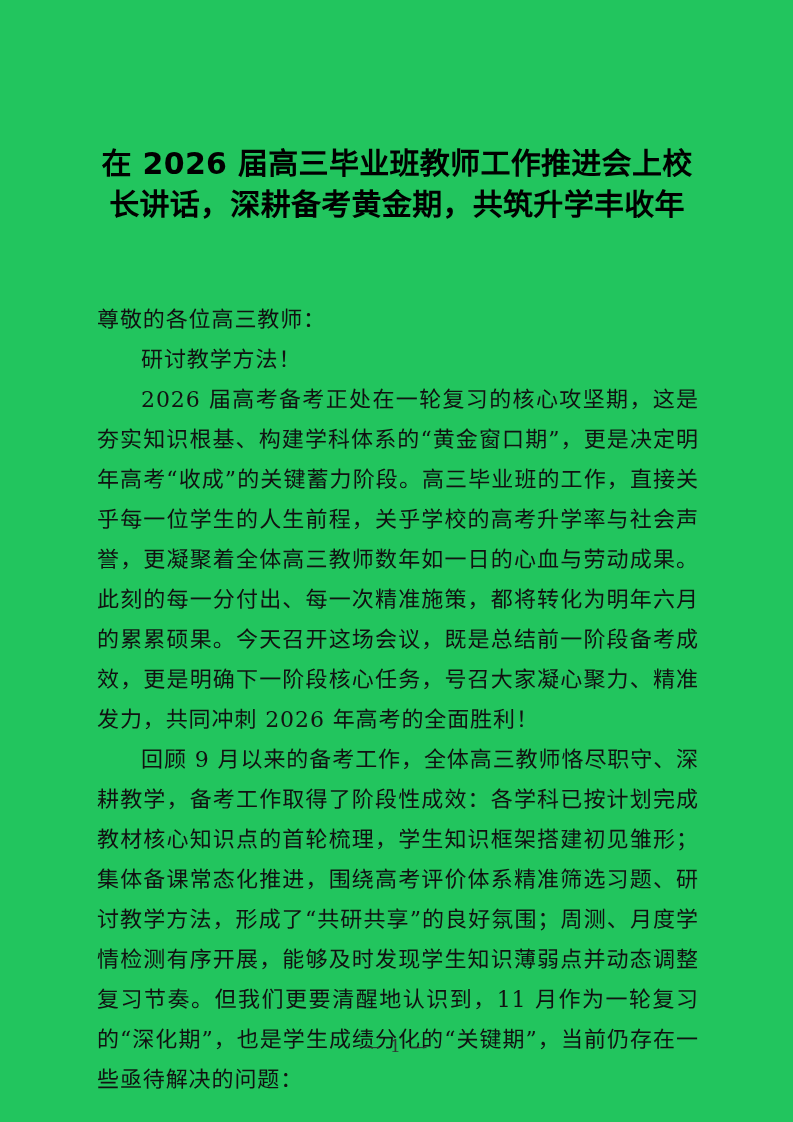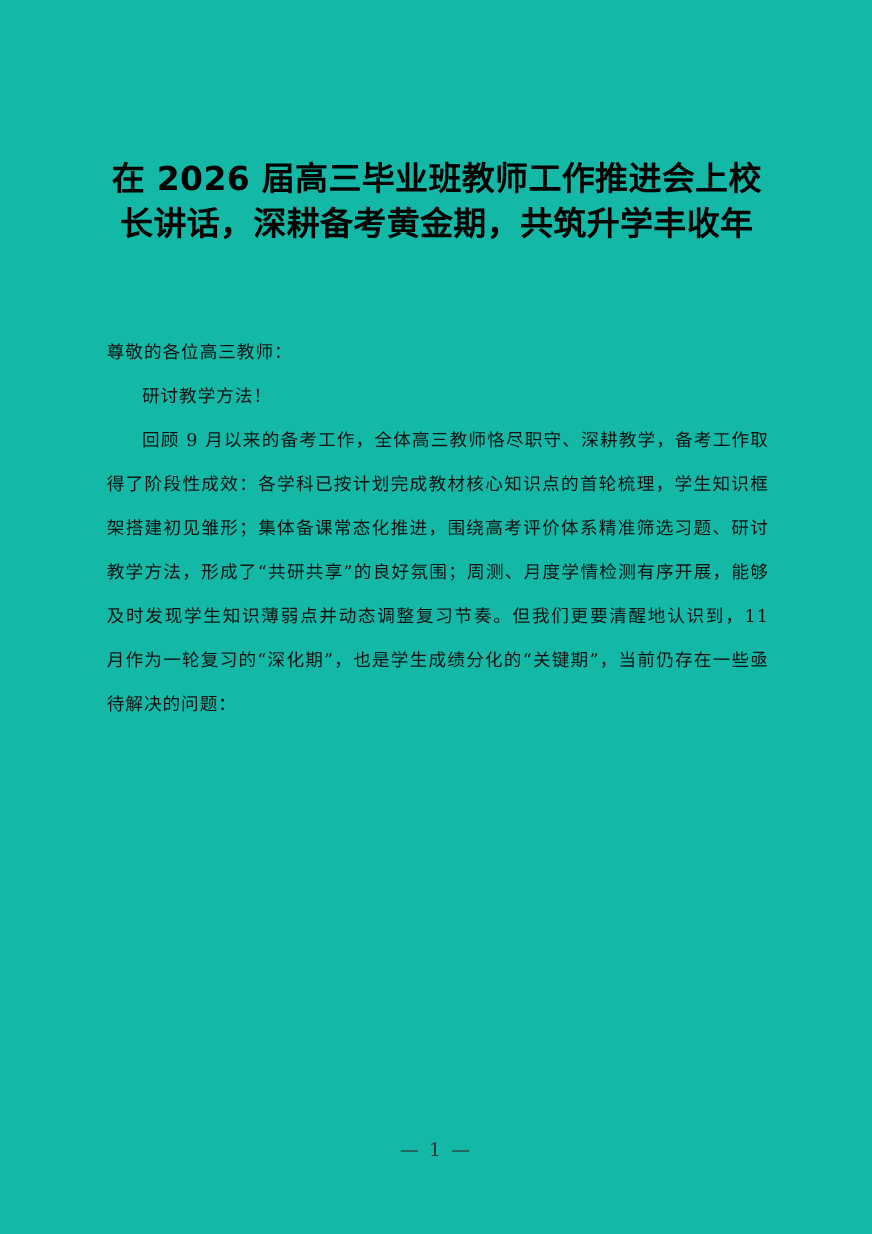--- a/index.html
+++ b/index.html
@@ -7,21 +7,21 @@
     margin: 0;
     padding: 0;
     background: #ffffff;
   }
 
   .page {
     position: relative;
     width: 793px;
     height: 1122px;
     margin: 0 auto;
-    background: #14b8a6;
+    background: #22c55e;
     box-sizing: border-box;
     overflow: hidden;
   }
 
   
   .doc-title {
     position: absolute;
     left: 97px;
     top: 143px;
     width: 600px;
@@ -36,21 +36,21 @@
     text-indent: 0;
   }
 
   
   .doc-body {
     position: absolute;
     left: 97px;
     top: 300px;
     width: 602px;
     font-family: "DejaVu Serif", "Liberation Serif", serif;
-    font-size: 16px;
+    font-size: 22px;
     line-height: 40px;
     color: #111111;
     text-align: justify;
     text-justify: inter-ideograph;
   }
 
   .doc-body p {
     margin: 0;
     text-indent: 2em;
     letter-spacing: 0.9px;
@@ -77,18 +77,19 @@
 </head>
 <body>
 
 <div class="page">
 
   <h1 class="doc-title">在 2026 届高三毕业班教师工作推进会上校长讲话，深耕备考黄金期，共筑升学丰收年</h1>
 
   <div class="doc-body">
     <p class="salutation">尊敬的各位高三教师：</p>
     <p>研讨教学方法！</p>
+    <p>2026 届高考备考正处在一轮复习的核心攻坚期，这是夯实知识根基、构建学科体系的“黄金窗口期”，更是决定明年高考“收成”的关键蓄力阶段。高三毕业班的工作，直接关乎每一位学生的人生前程，关乎学校的高考升学率与社会声誉，更凝聚着全体高三教师数年如一日的心血与劳动成果。此刻的每一分付出、每一次精准施策，都将转化为明年六月的累累硕果。今天召开这场会议，既是总结前一阶段备考成效，更是明确下一阶段核心任务，号召大家凝心聚力、精准发力，共同冲刺 2026 年高考的全面胜利！</p>
     <p>回顾 9 月以来的备考工作，全体高三教师恪尽职守、深耕教学，备考工作取得了阶段性成效：各学科已按计划完成教材核心知识点的首轮梳理，学生知识框架搭建初见雏形；集体备课常态化推进，围绕高考评价体系精准筛选习题、研讨教学方法，形成了“共研共享”的良好氛围；周测、月度学情检测有序开展，能够及时发现学生知识薄弱点并动态调整复习节奏。但我们更要清醒地认识到，11 月作为一轮复习的“深化期”，也是学生成绩分化的“关键期”，当前仍存在一些亟待解决的问题：</p>
   </div>
 
   <div class="page-footer">— 1 —</div>
 
 </div>
 
 </body></html>

